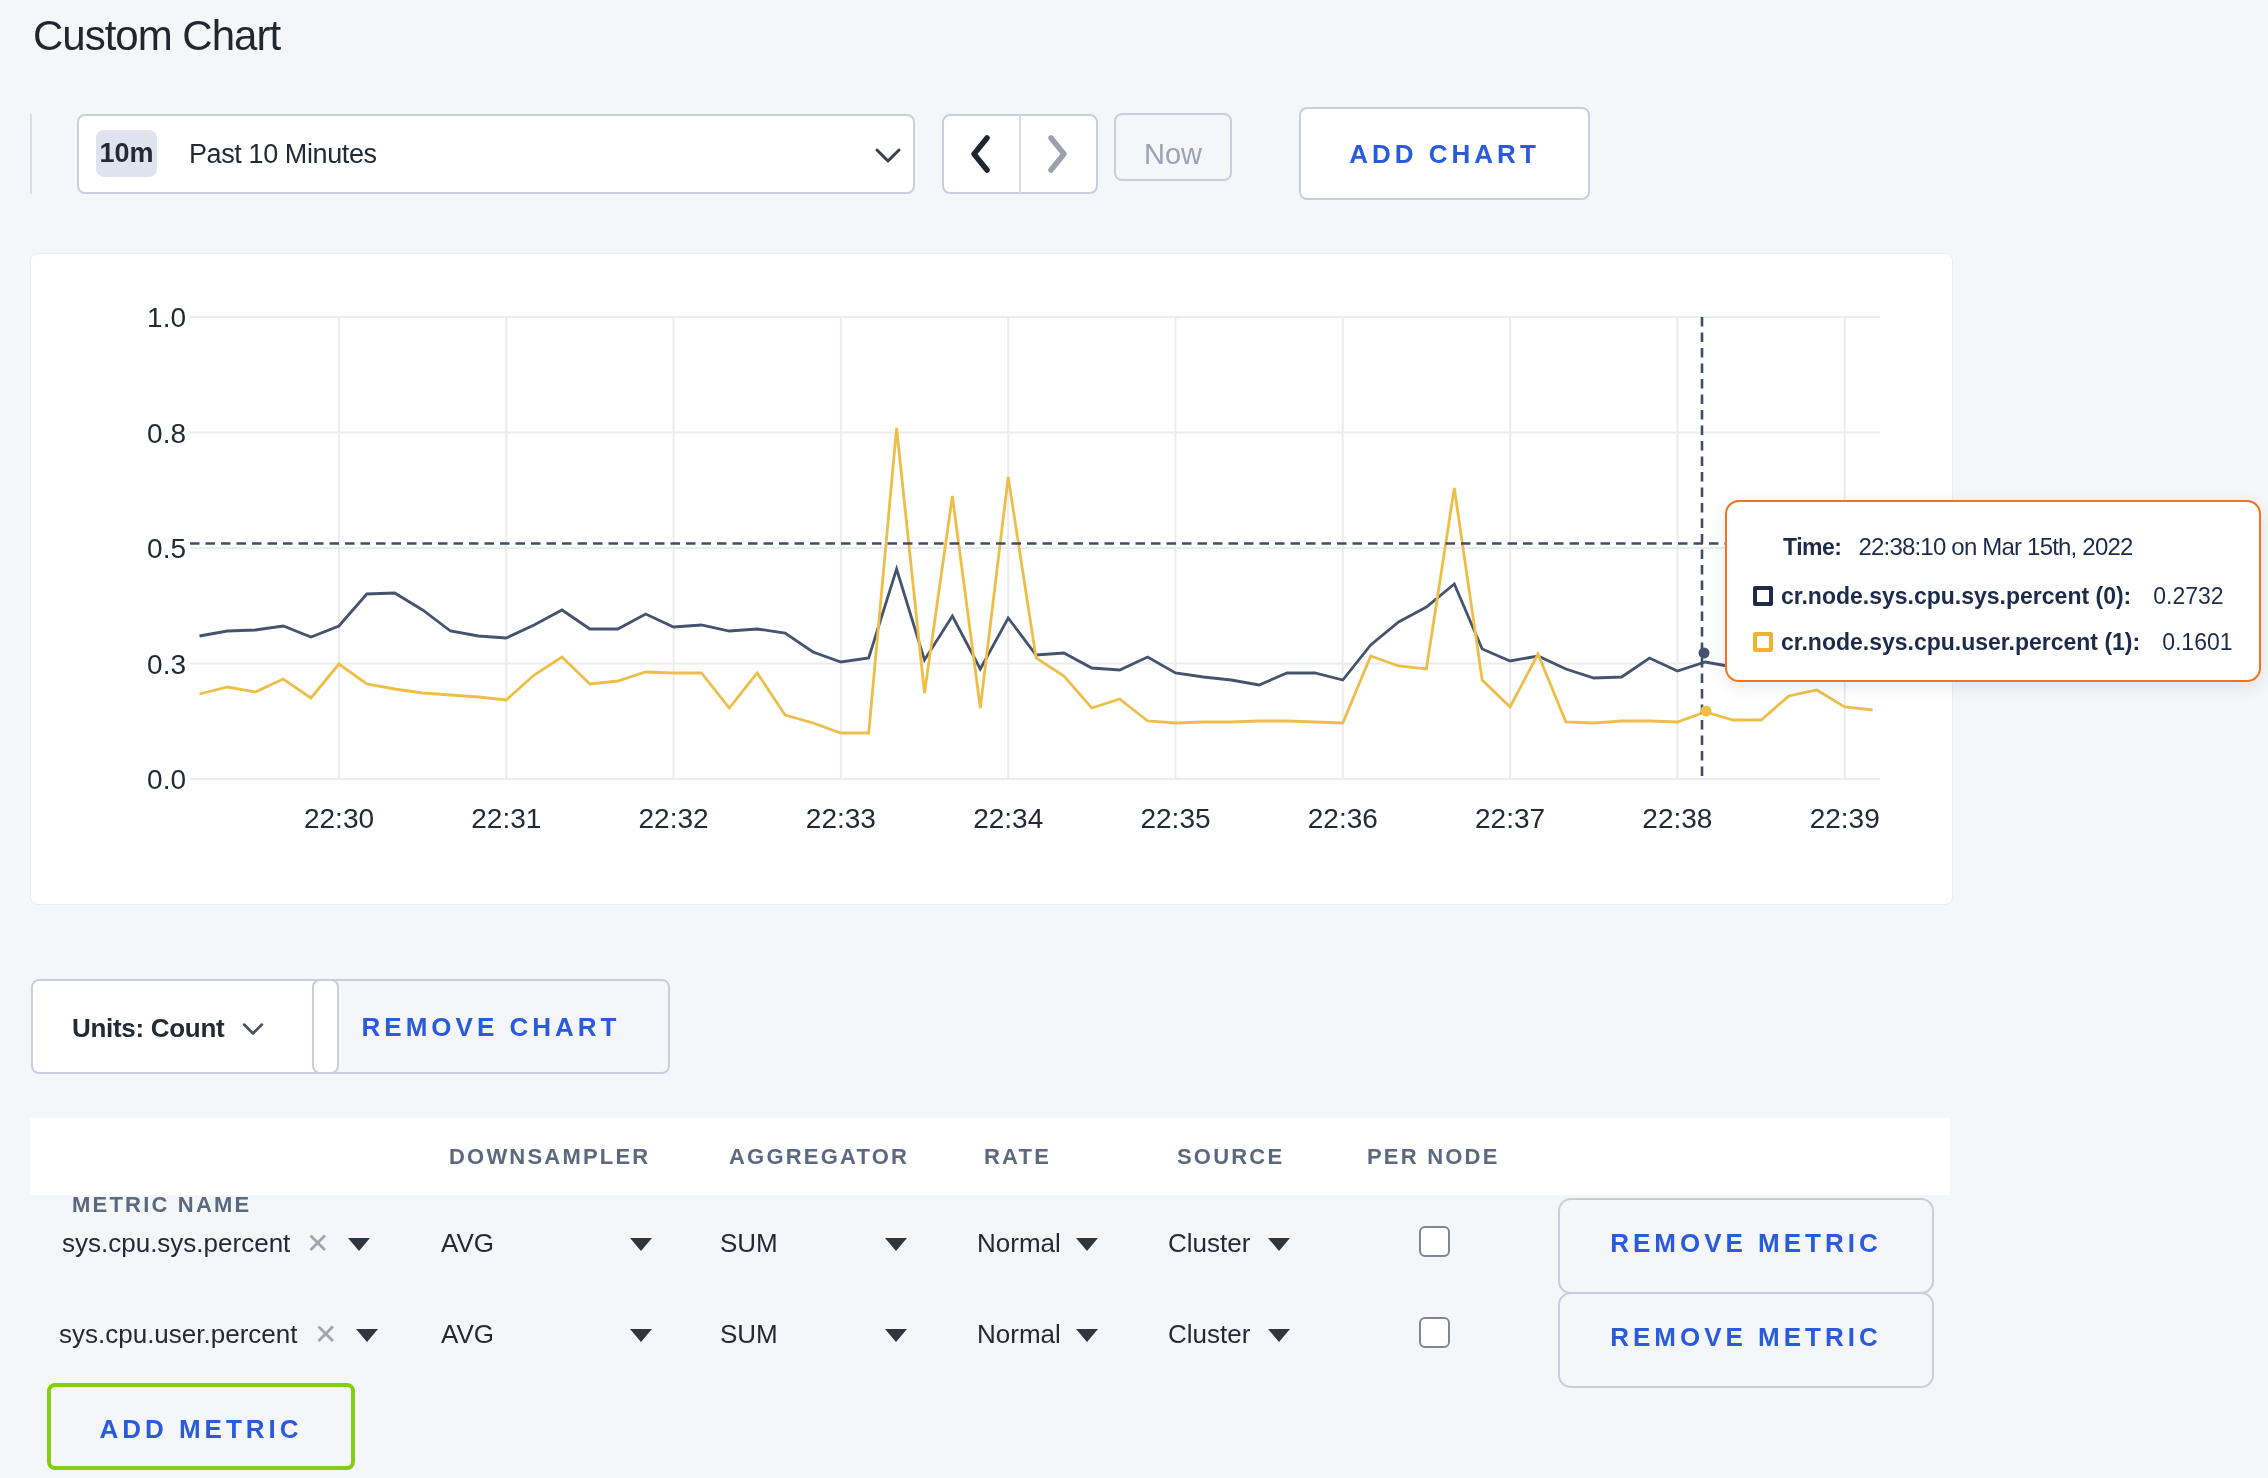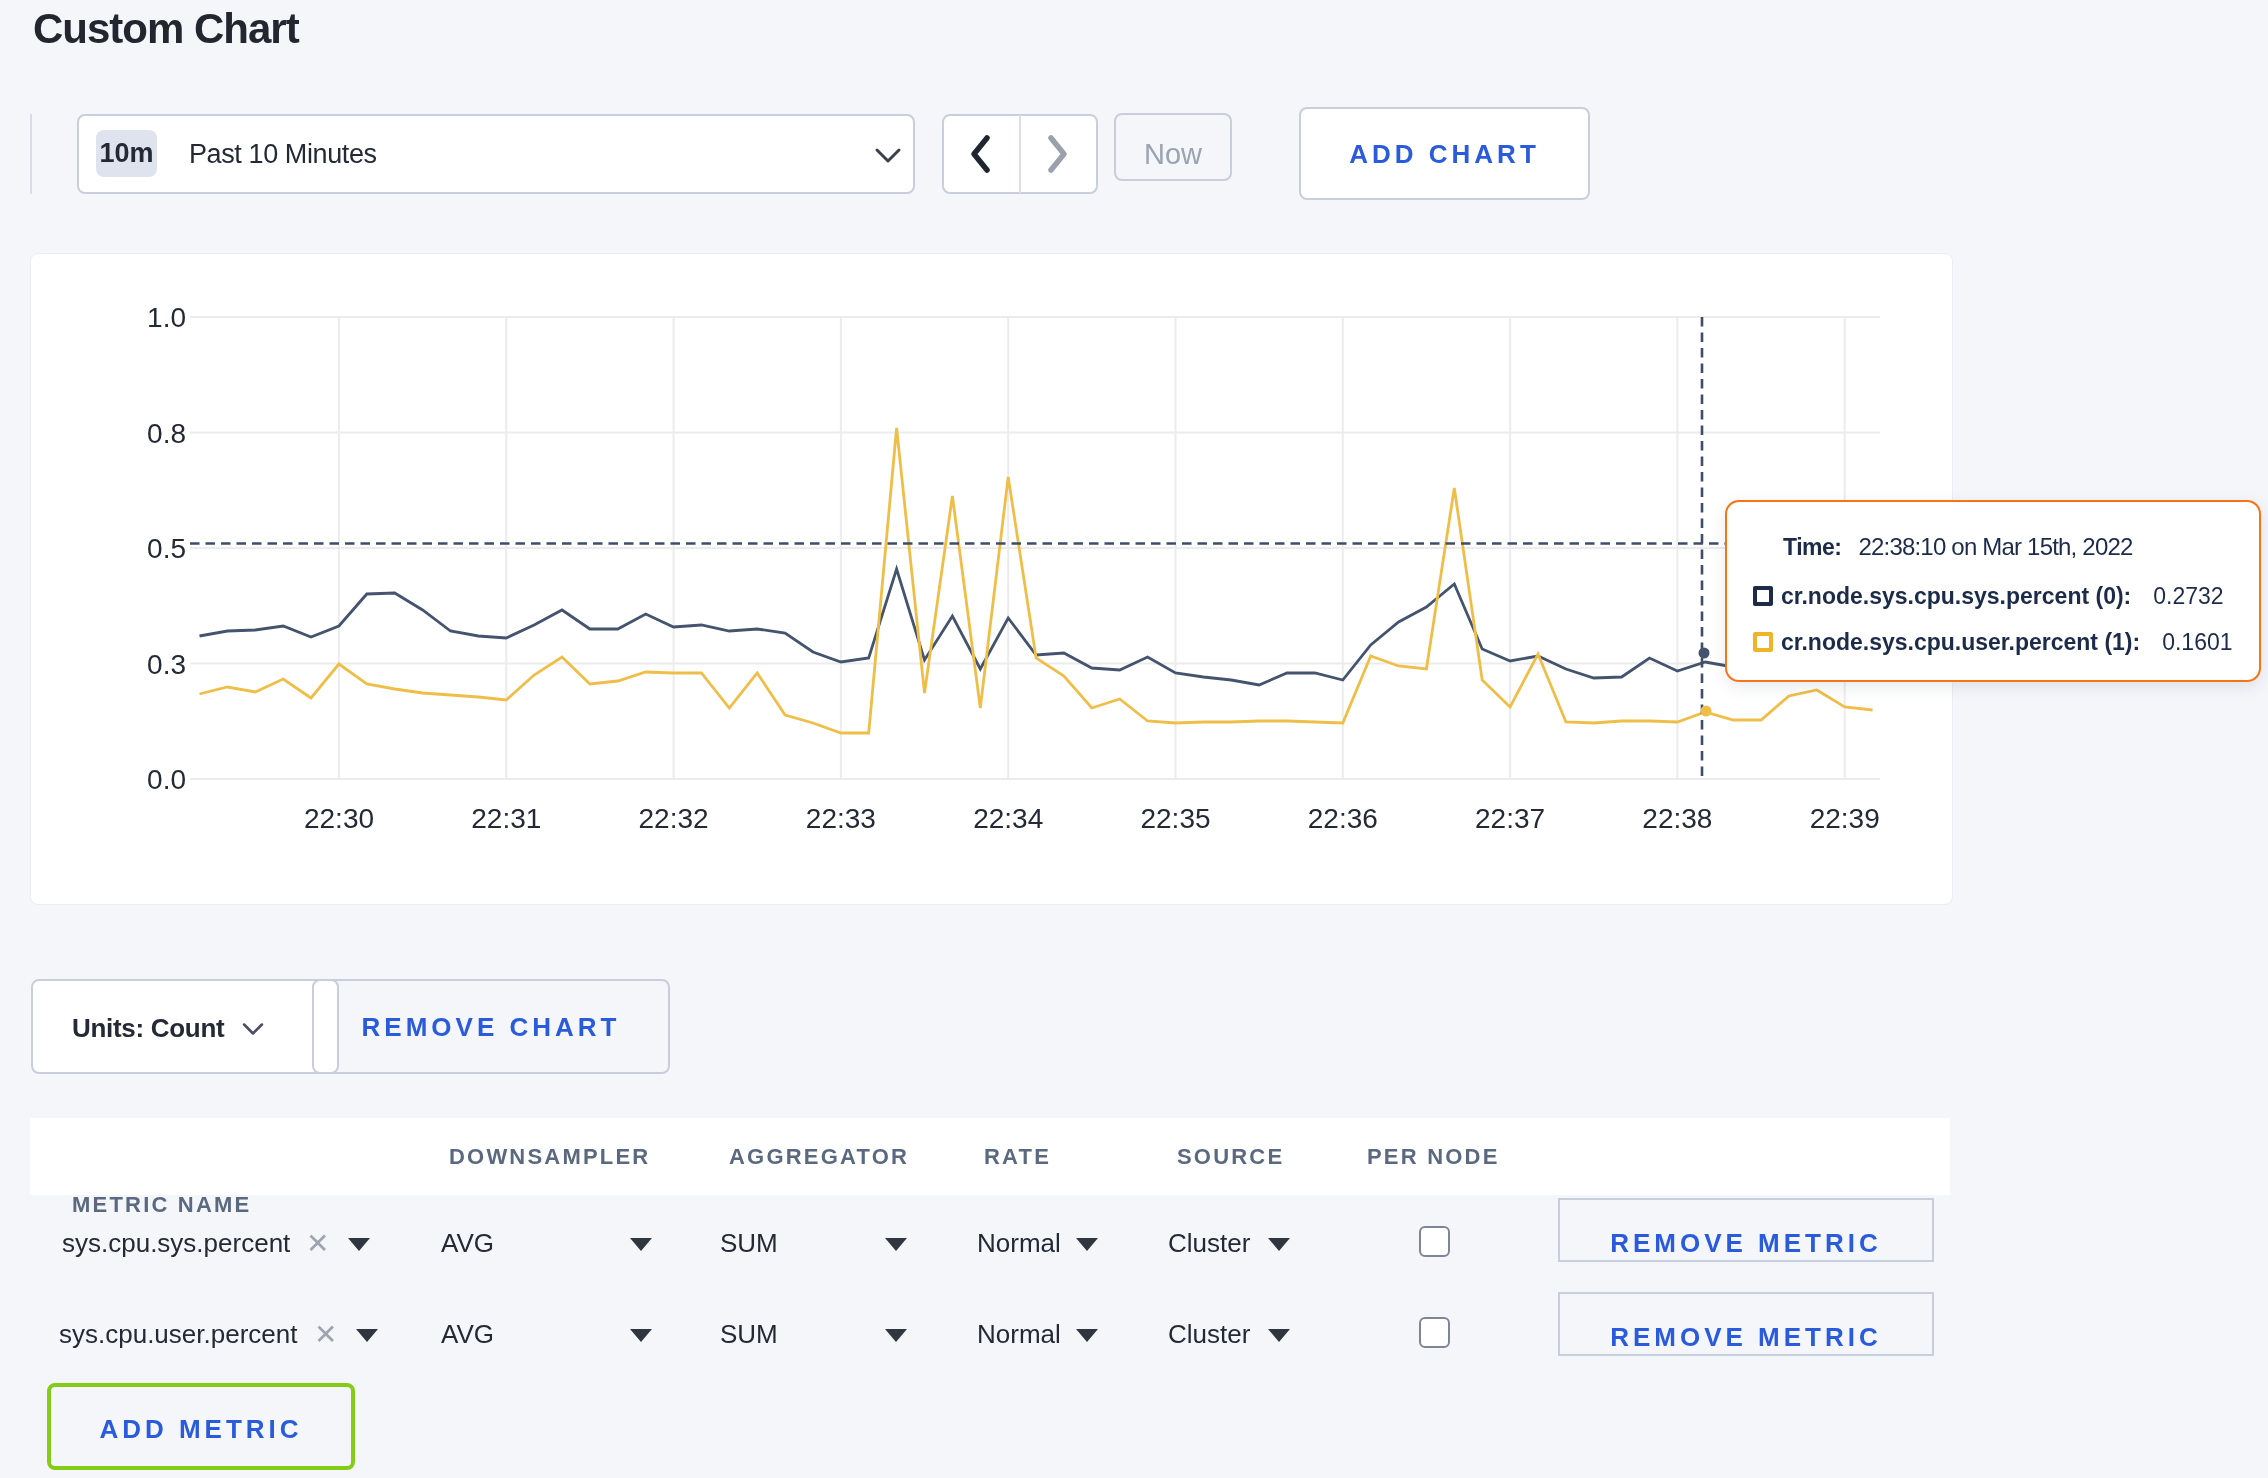--- a/index.html
+++ b/index.html
@@ -1,18 +1,18 @@
 <!DOCTYPE html>
 <html><head>
 <meta charset="utf-8">
 <style>
 * { margin:0; padding:0; box-sizing:border-box; }
 html,body { width:2268px; height:1478px; background:#F4F6FA; font-family:"Liberation Sans", sans-serif; overflow:hidden; }
 .abs { position:absolute; }
-#title { left:33px; top:5px; font-size:42px; font-weight:700; color:#22262E; letter-spacing:-1px; }
+#title { left:33px; top:12px; font-size:42px; font-weight:400; color:#22262E; letter-spacing:-1px; }
 .ctlbox { border:2px solid #C9CEDC; border-radius:8px; }
 #vdiv { left:30px; top:114px; width:2px; height:80px; background:#D9DDE7; }
 #dropdown { left:77px; top:114px; width:838px; height:80px; background:#fff; }
 #badge10m { left:96px; top:130px; width:61px; height:47px; background:#DFE3EE; border-radius:8px; font-weight:700; font-size:27px; color:#242A35; text-align:center; line-height:47px; }
 #past10 { left:189px; top:114px; height:80px; line-height:80px; font-size:27px; letter-spacing:-0.4px; color:#242A35; }
 #ddchev { left:874px; top:145px; }
 #arrows { left:942px; top:114px; width:156px; height:80px; background:#fff; }
 #arrowdiv { left:1019px; top:115px; width:2px; height:78px; background:#D9DDE7; }
 .chev { top:132px; }
 #now { left:1114px; top:113px; width:118px; height:68px; font-size:29px; color:#9AA3B1; text-align:center; line-height:78px; }
@@ -22,21 +22,21 @@
 .ttrow { font-size:23px; color:#1C2B4A; }
 .ttsq { width:20px; height:20px; border-radius:2px; background:#fff; }
 #unitsbox { left:31px; top:979px; width:308px; height:95px; background:#fff; font-size:26px; letter-spacing:-0.3px; font-weight:700; color:#242A35; }
 #removechart { left:312px; top:979px; width:358px; height:95px; font-size:26px; font-weight:700; color:#2A5BDC; text-align:center; line-height:93px; letter-spacing:4px; }
 #thead { left:30px; top:1118px; width:1920px; height:77px; background:#fff; }
 .th { top:1144px; font-size:22px; font-weight:700; color:#5A697F; letter-spacing:2.2px; }
 .rowtxt { font-size:26px; color:#242A35; }
 .tri { width:0; height:0; border-left:11px solid transparent; border-right:11px solid transparent; border-top:13px solid #30363F; }
 .xmark { color:#9EA5B1; font-size:28px; }
 .cbox { width:31px; height:31px; background:#fff; border:2px solid #7E8695; border-radius:6px; }
-.rmbtn { left:1558px; width:376px; height:64px; border:2px solid #C9CEDC; border-radius:0; font-size:26px; font-weight:700; color:#2A5BDC; text-align:center; letter-spacing:4px; }
+.rmbtn { left:1558px; width:376px; height:96px; border:2px solid #C9CEDC; border-radius:13px; font-size:26px; font-weight:700; color:#2A5BDC; text-align:center; letter-spacing:4px; }
 #addmetric { left:47px; top:1383px; width:308px; height:87px; border:4px solid #84cc16; border-radius:8px; font-size:26px; font-weight:700; color:#2A5BDC; text-align:center; line-height:85px; letter-spacing:4px; }
 </style>
 </head>
 <body>
 <div id="title" class="abs">Custom Chart</div>
 <div id="vdiv" class="abs"></div>
 <div id="dropdown" class="abs ctlbox"></div>
 <div id="badge10m" class="abs">10m</div>
 <div id="past10" class="abs">Past 10 Minutes</div>
 <svg id="ddchev" class="abs" width="28" height="20" viewBox="0 0 28 20">

